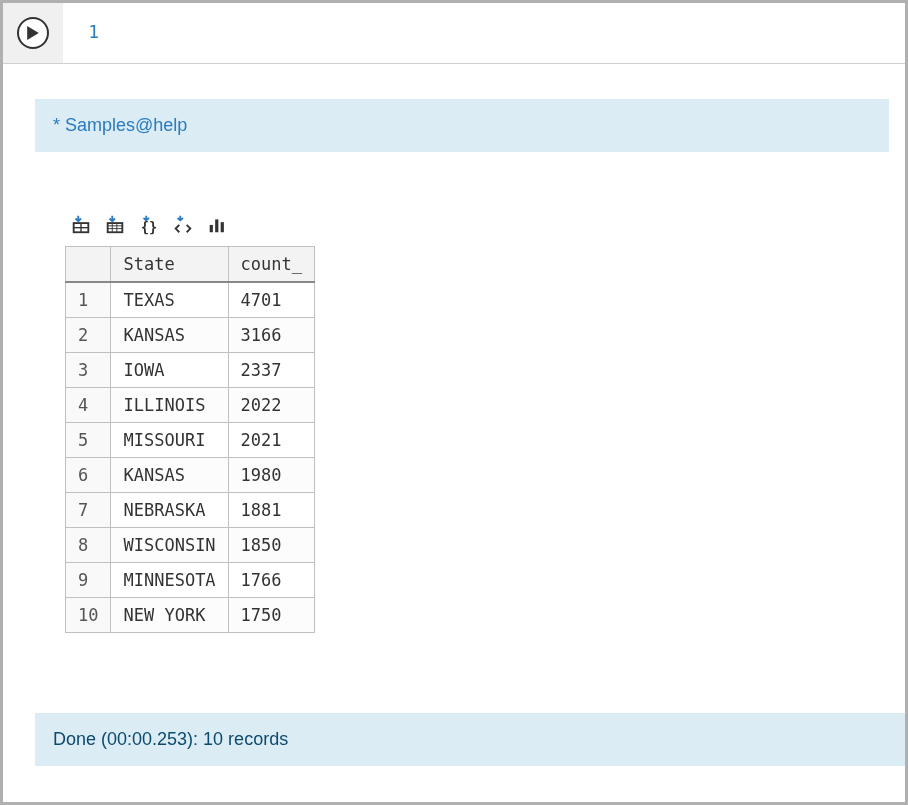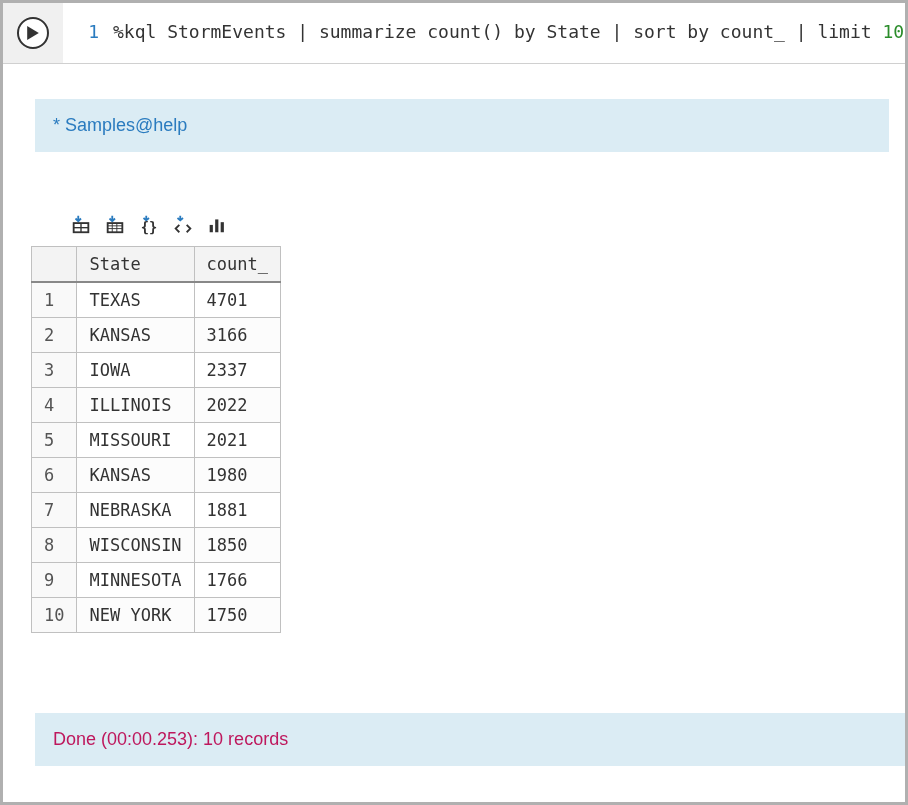--- a/index.html
+++ b/index.html
@@ -75,21 +75,21 @@
     }
     .toolbar-icons .icon {
       width: 24px;
       height: 24px;
       display: flex;
       align-items: center;
       justify-content: center;
       cursor: pointer;
     }
     .result-table {
-      margin-left: 28px;
+      margin-left: 62px;
       border-collapse: collapse;
       font-family: "Consolas", "Menlo", monospace;
       font-size: 17px;
       color: #333;
     }
     .result-table th, .result-table td {
       border: 1px solid #c0c0c0;
       padding: 7px 12px;
       text-align: left;
     }
@@ -107,38 +107,37 @@
       text-align: left;
       color: #555;
     }
     .result-table tbody tr:nth-child(even) td:not(:first-child) {
       background: #fcfcfc;
     }
     .status-banner {
       margin: 80px 0 0 32px;
       padding: 16px 18px;
       background: #dbecf4;
-      color: #be185d;
+      color: #0c4a6e;
       font-size: 18px;
     }
   </style>
 </head>
 <body>
 
 <div class="notebook-cell">
   <div class="run-button-wrap">
     <div class="run-button">
       <svg viewBox="0 0 10 12">
           <polygon points="0,0 10,6 0,12" fill="#333"></polygon>
         </svg>
     </div>
   </div>
   <div class="code-area">
     <div class="line-number">1</div>
-    <div class="code-line"><span>%kql StormEvents | summarize count() by State | sort by count_ | limit </span><span class="kw-green">10</span></div>
   </div>
 </div>
 
 <div class="output-area">
   <div class="info-banner">* Samples@help</div>
 
   <div class="toolbar-icons">
     <div class="icon">
       <svg viewBox="0 0 24 24" width="22" height="22">
         <path d="M9 3 L9 9 M6 6 L9 9 L12 6" stroke="#2a7bbf" stroke-width="2" fill="none"></path>

